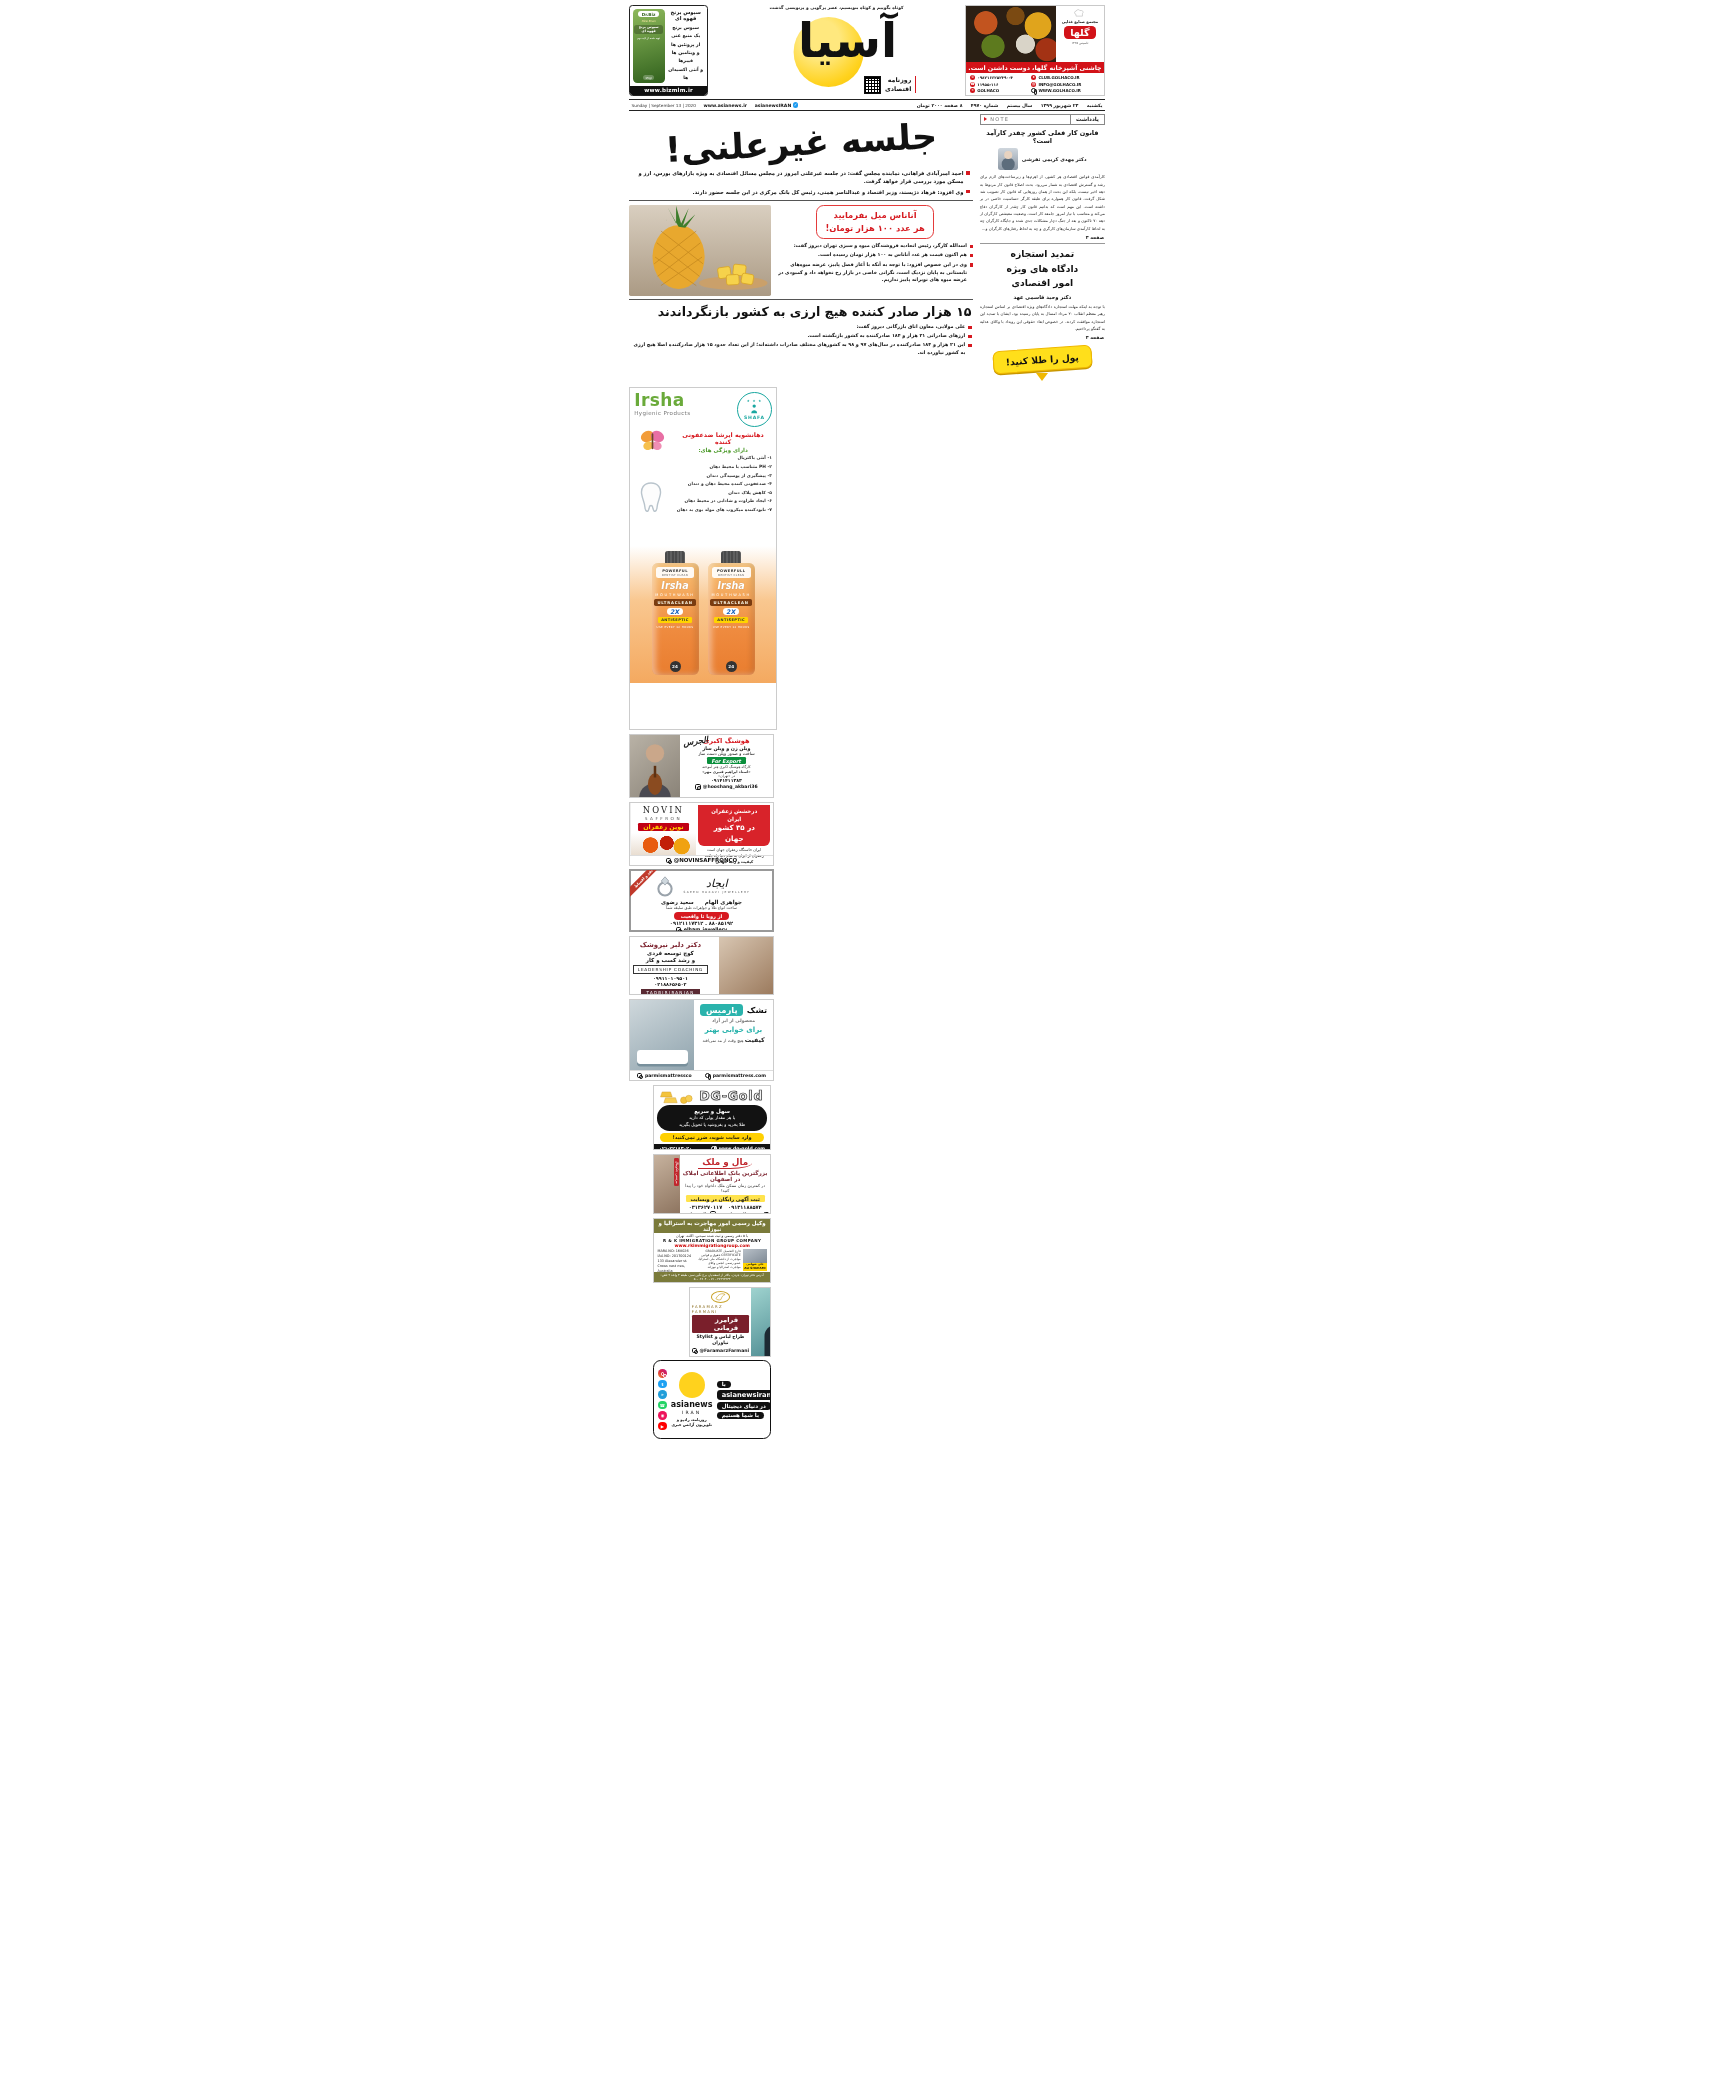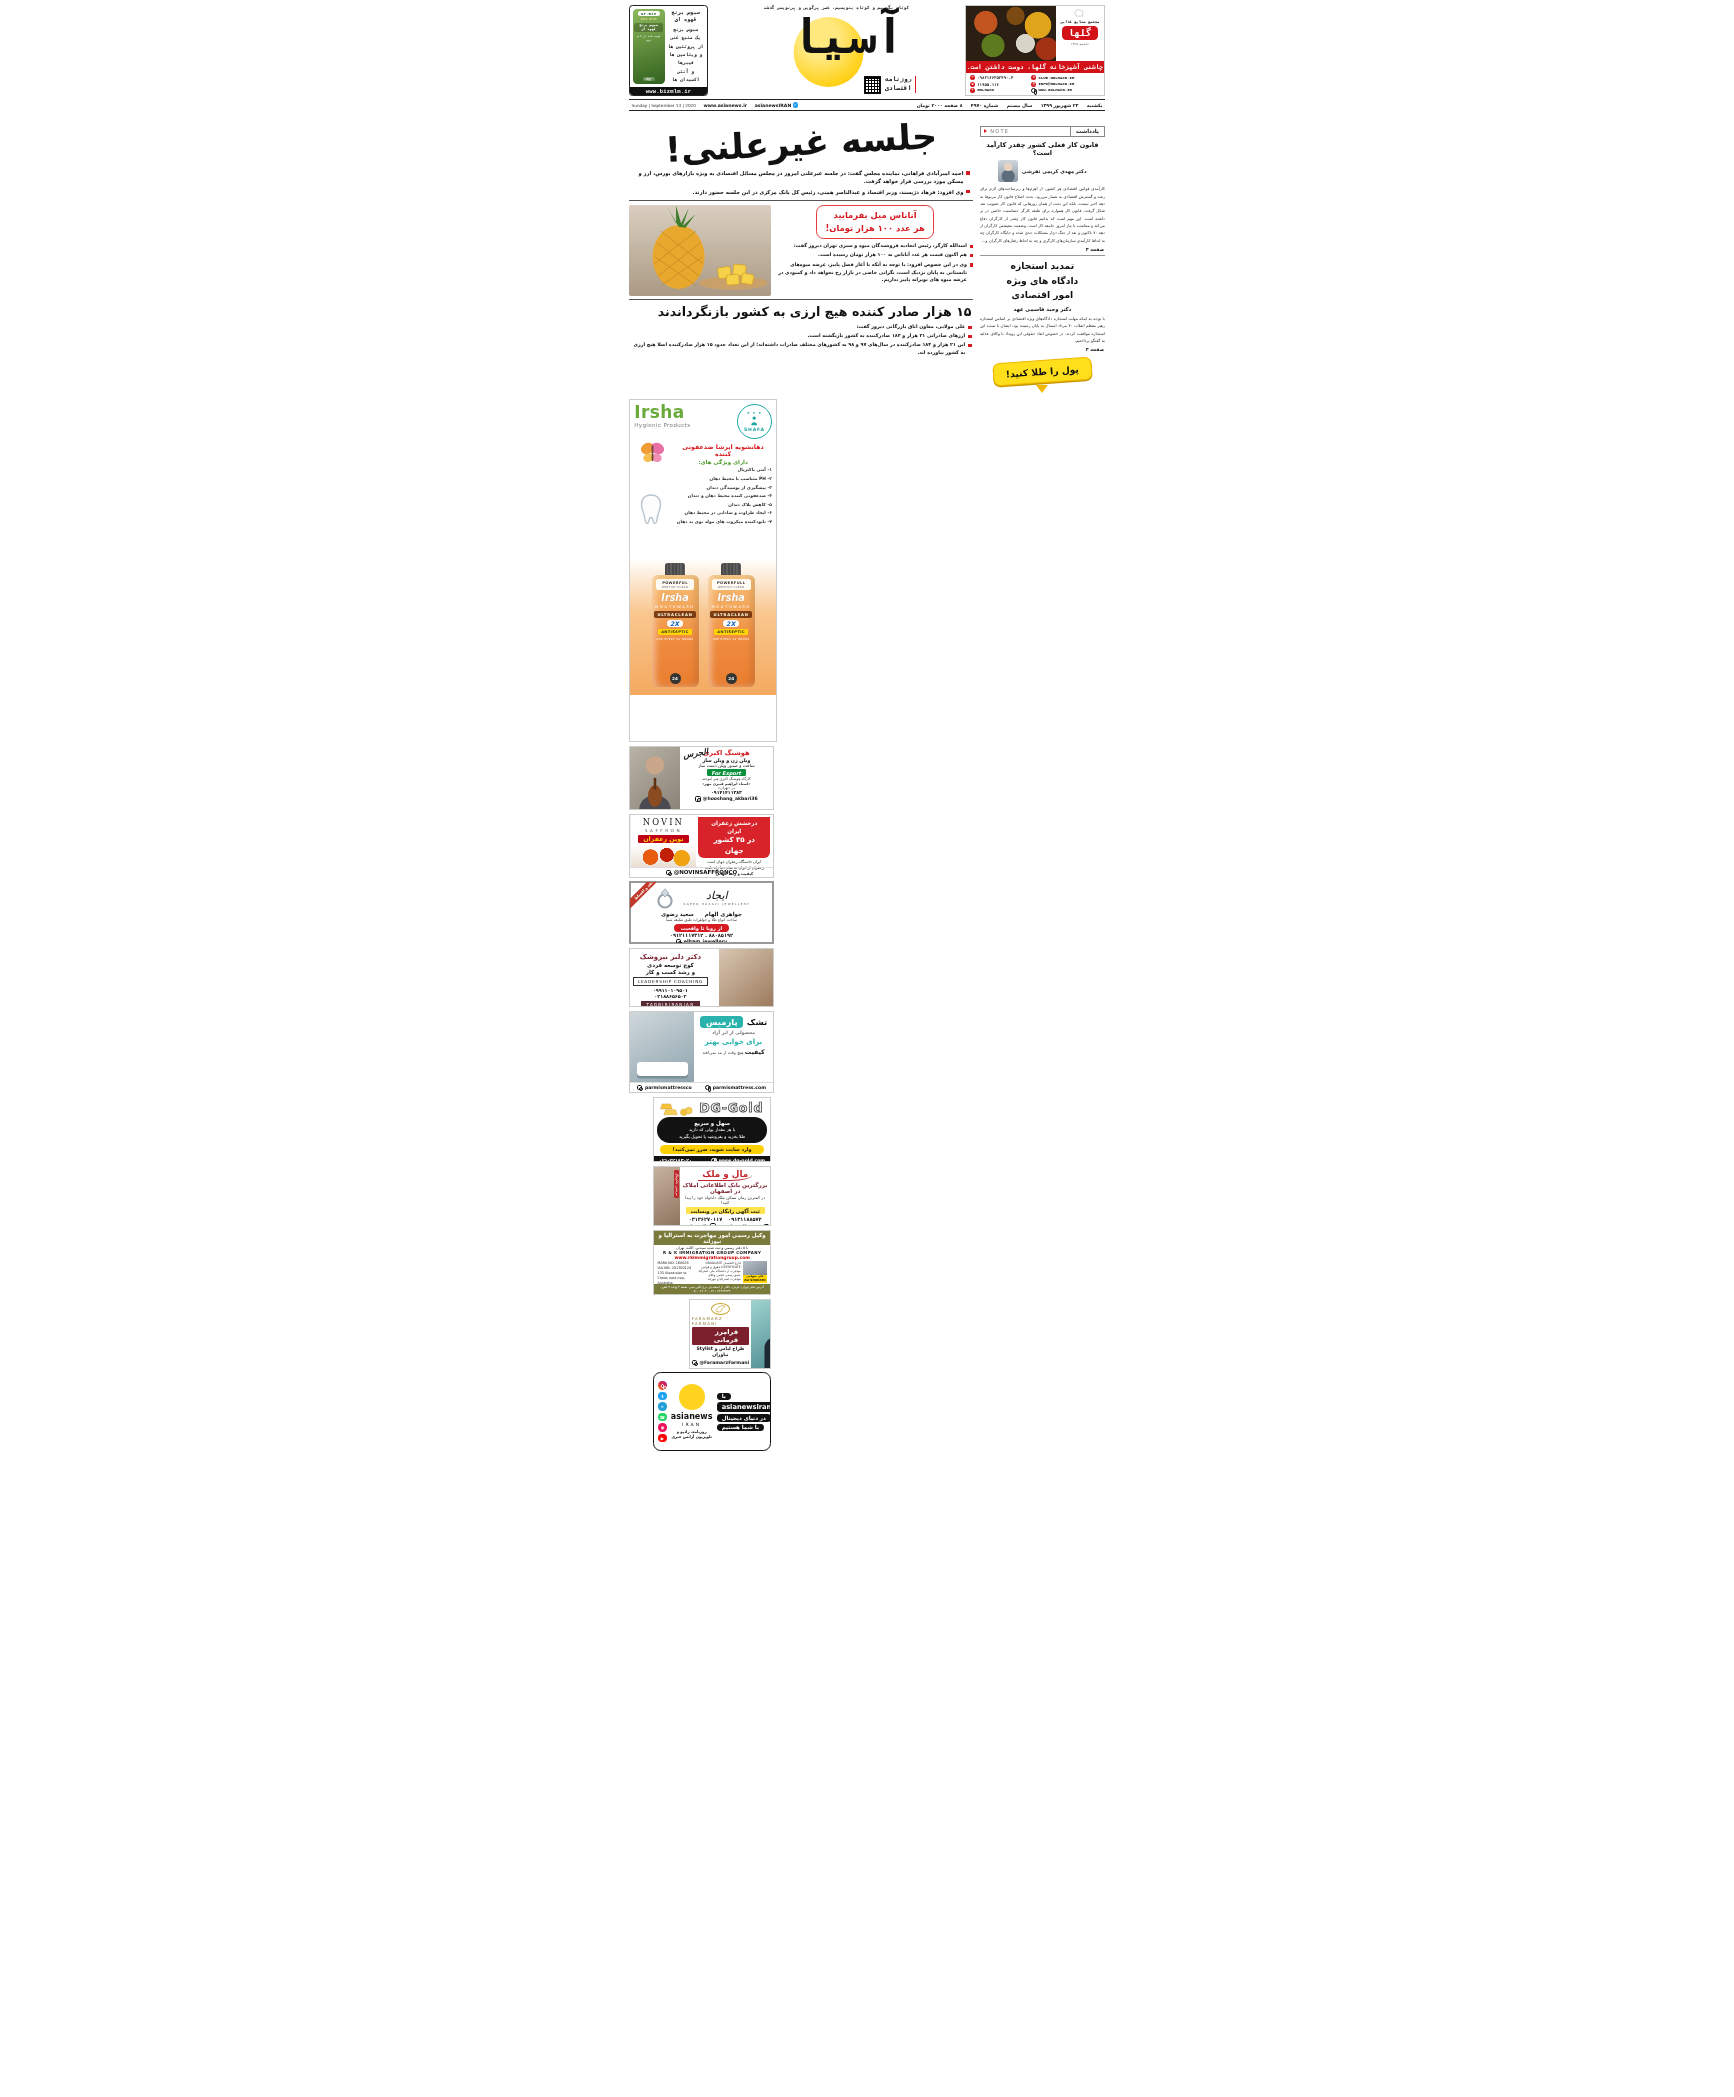--- a/index.html
+++ b/index.html
@@ -1,19 +1,19 @@
 <!DOCTYPE html>
 <html lang="fa" style="font-size:6.7px"><head>
 <meta charset="utf-8">
 <style>
 *{box-sizing:border-box;margin:0;padding:0;}
 body{background:#fff;font-family:"DejaVu Sans",sans-serif;color:#111;}
 .page{width:491px;margin:0 auto;padding:5px 7.6px 8.4px;background:#fff;}
 
-.topbar{display:flex;gap:5px;height:91px;font-family:Liberation Mono, monospace;}
+.topbar{display:flex;gap:5px;height:91px;}
 .bizmlm{width:79px;border:0.8px solid #222;border-radius:3.4px;display:flex;flex-direction:column;overflow:hidden;flex:none;}
 .biz-body{flex:1;display:flex;direction:rtl;padding:2.5px;gap:2.1px;}
 .biz-text{flex:1;text-align:center;}
 .biz-title{font-weight:bold;font-size:5.2px;margin:0.8px 0 2.9px;}
 .biz-line{font-size:4.6px;font-weight:bold;line-height:1.8;}
 .biz-pack{width:32px;flex:none;background:linear-gradient(165deg,#8db95b,#31611d);border-radius:4.2px;color:#fff;text-align:center;padding:2.9px 1.3px;display:flex;flex-direction:column;gap:1.7px;align-items:center;}
 .pack-brand{background:#fff;color:#2e5d1a;border-radius:4.2px;font-size:4.2px;font-weight:bold;padding:0.4px 3.4px;}
 .pack-sub{font-size:2.9px;font-style:italic;color:#ffe9a8;}
 .pack-fa{font-size:3.4px;font-weight:bold;background:rgba(0,0,0,.25);border-radius:2.5px;padding:0.8px 1.3px;direction:rtl;}
 .pack-fa2{font-size:2.7px;direction:rtl;}
@@ -41,21 +41,21 @@
 .datebar{display:flex;align-items:center;justify-content:space-between;border-top:0.6px solid #222;border-bottom:0.6px solid #222;height:11.7px;margin-top:3.4px;padding:0 2.5px;font-size:4.6px;}
 .db-left{display:flex;gap:7.6px;align-items:center;}
 .db-right{display:flex;gap:8.4px;align-items:center;direction:rtl;font-weight:bold;}
 .en-date{color:#333;font-size:4.2px;}
 .handle{font-weight:bold;display:flex;gap:1.7px;align-items:center;}
 .check-badge{width:5.5px;height:5.5px;border-radius:50%;background:#1d9bf0;color:#fff;font-size:3.8px;line-height:5.5px;text-align:center;display:inline-block;}
 .check-badge::before{content:"✓";}
 
 .main{display:flex;gap:6.7px;margin-top:2.5px;}
 .content-left{flex:1;min-width:0;}
-.sidebar{width:125px;flex:none;margin-top:12px;}
+.sidebar{width:125px;flex:none;}
 .headline{font-size:35px;font-weight:bold;text-align:center;direction:rtl;transform:rotate(-3deg);margin:9.2px 0 1.7px;letter-spacing:-1.3px;white-space:nowrap;}
 .lead-bullets{margin:5.9px 3.4px 2.5px;display:flex;flex-direction:column;gap:1.7px;}
 .bullet{display:flex;direction:rtl;gap:2.9px;font-size:5.2px;font-weight:bold;line-height:1.65;text-align:right;}
 .redsq{flex:none;width:3.4px;height:3.4px;background:#d71920;margin-top:2.5px;}
 .divider{border-top:0.4px solid #555;margin:3.8px 0;}
 .pine-row{display:flex;gap:5.9px;align-items:stretch;}
 .pine-img{width:142px;flex:none;border-radius:1.7px;overflow:hidden;background:linear-gradient(#d9cfc0,#ab9a84);}
 .pine-text{flex:1;display:flex;flex-direction:column;gap:2.9px;padding-top:0.8px;min-width:0;}
 .pine-title{border:1px solid #e43b3b;color:#d61c22;border-radius:7.6px;font-weight:bold;font-size:8.4px;text-align:center;direction:rtl;padding:2.5px 8.4px;margin:0 auto;line-height:1.6;}
 .pine-bullets{display:flex;flex-direction:column;gap:1.3px;}

